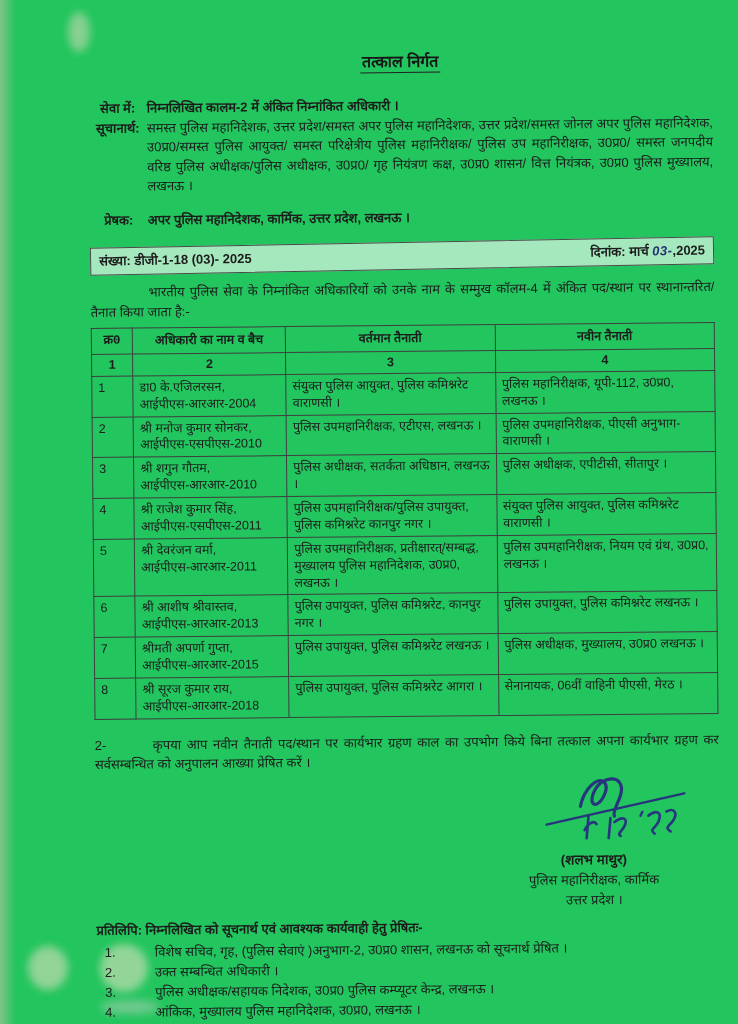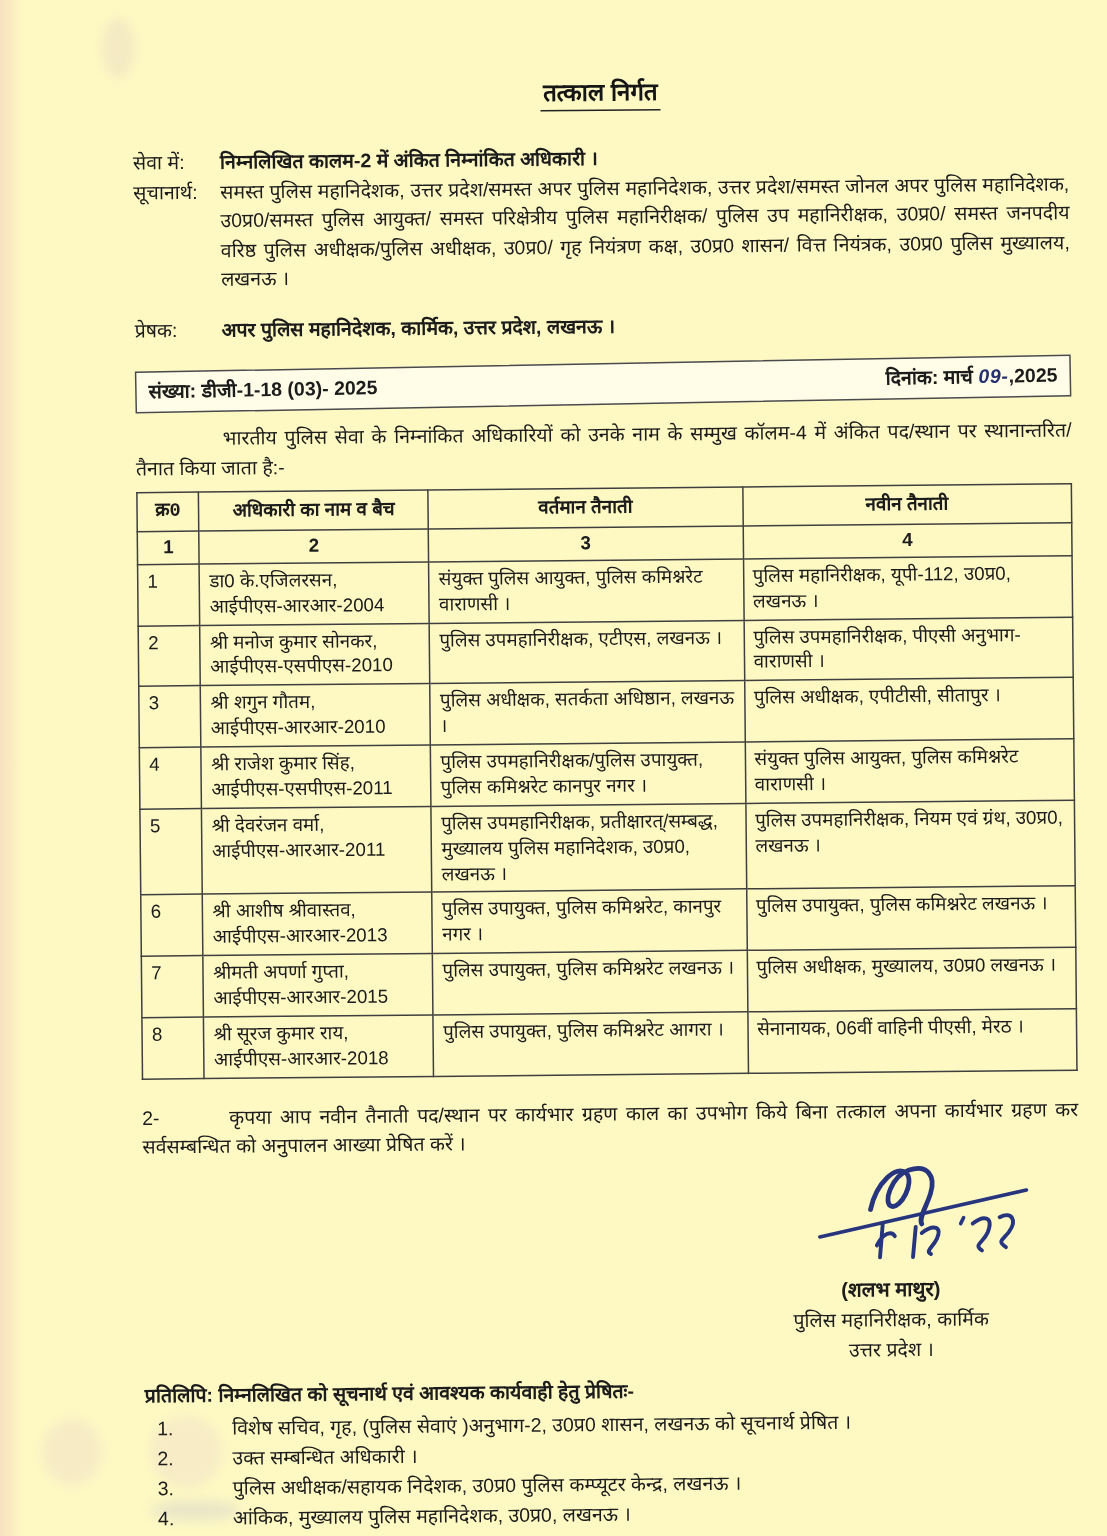--- a/index.html
+++ b/index.html
@@ -4,37 +4,37 @@
 <style>
   html,body{margin:0;padding:0;}
   body{
     width:738px;height:1024px;
     background:#ffffff;
     font-family:"Liberation Sans","DejaVu Sans",sans-serif;
     color:#1c1c1c;
     overflow:hidden;
     position:relative;
   }
-  .sheet{position:relative;width:738px;height:1024px;background:#fef9c3;overflow:hidden;}
+  .sheet{position:relative;width:738px;height:1024px;background:#22c55e;overflow:hidden;}
   
   .edge-tint{position:absolute;left:0;top:0;width:16px;height:100%;
     background:linear-gradient(90deg,rgba(238,196,186,.45),rgba(255,255,255,0));pointer-events:none;}
   .smudge{position:absolute;border-radius:50%;filter:blur(4px);pointer-events:none;}
   .smudge.a{left:68px;top:12px;width:22px;height:40px;background:rgba(236,220,196,.5);}
   .smudge.b{left:28px;top:946px;width:40px;height:44px;background:rgba(240,224,198,.55);}
   .smudge.c{left:100px;top:944px;width:48px;height:48px;background:rgba(241,226,201,.55);}
   .smudge.d{left:100px;top:1000px;width:60px;height:14px;background:rgba(210,208,205,.45);}
 
   .doc{position:absolute;left:88px;top:40px;width:624px;transform:rotate(-0.55deg);transform-origin:50% 0;}
 
   .title{font-weight:bold;font-size:16px;text-align:center;margin:10px 0 24px 0;color:#161616;}
   .title span{border-bottom:1.6px solid #222;padding:0 2px 2px 2px;}
 
   .addr-row{display:flex;align-items:flex-start;font-size:13px;line-height:1.5;}
-  .addr-label{flex:0 0 58px;font-weight:normal;white-space:nowrap;}
+  .addr-label{flex:0 0 58px;font-weight:bold;white-space:nowrap;text-align:center;}
   .addr-text{flex:1;}
   .bold{font-weight:bold;}
   .just{text-align:justify;}
 
   .ref-box{margin-top:15px;border:1.6px solid #4a4a4a;display:flex;justify-content:space-between;
     align-items:flex-start;padding:3px 8px 5px 8px;font-size:13px;font-weight:bold;
     transform:rotate(-0.5deg);background:rgba(255,255,255,.6);}
   .hand-ink{font-style:italic;font-weight:bold;color:#253070;letter-spacing:.5px;}
 
   .para{font-size:13px;line-height:1.5;margin-top:10px;}
@@ -89,21 +89,21 @@
     </div>
 
     <div class="addr-row" style="margin-top:14px;">
       <div class="addr-label">प्रेषक:</div>
       <div class="addr-text bold">अपर पुलिस महानिदेशक, कार्मिक, उत्तर प्रदेश, लखनऊ ।</div>
     </div>
 
     <div class="ref-box">
       <span>संख्या: डीजी-1-18 (03)- 2025</span>
       <span>
-        <span>दिनांक: मार्च </span><span class="hand-ink">09-</span><span>,2025</span>
+        <span>दिनांक: मार्च </span><span class="hand-ink">03-</span><span>,2025</span>
       </span>
     </div>
 
     <div class="para indent just">भारतीय पुलिस सेवा के निम्नांकित अधिकारियों को उनके नाम के सम्मुख कॉलम-4 में अंकित पद/स्थान पर स्थानान्तरित/तैनात किया जाता है:-</div>
 
     <table class="transfer">
       <colgroup>
           <col class="c1">
           <col class="c2">
           <col class="c3">

